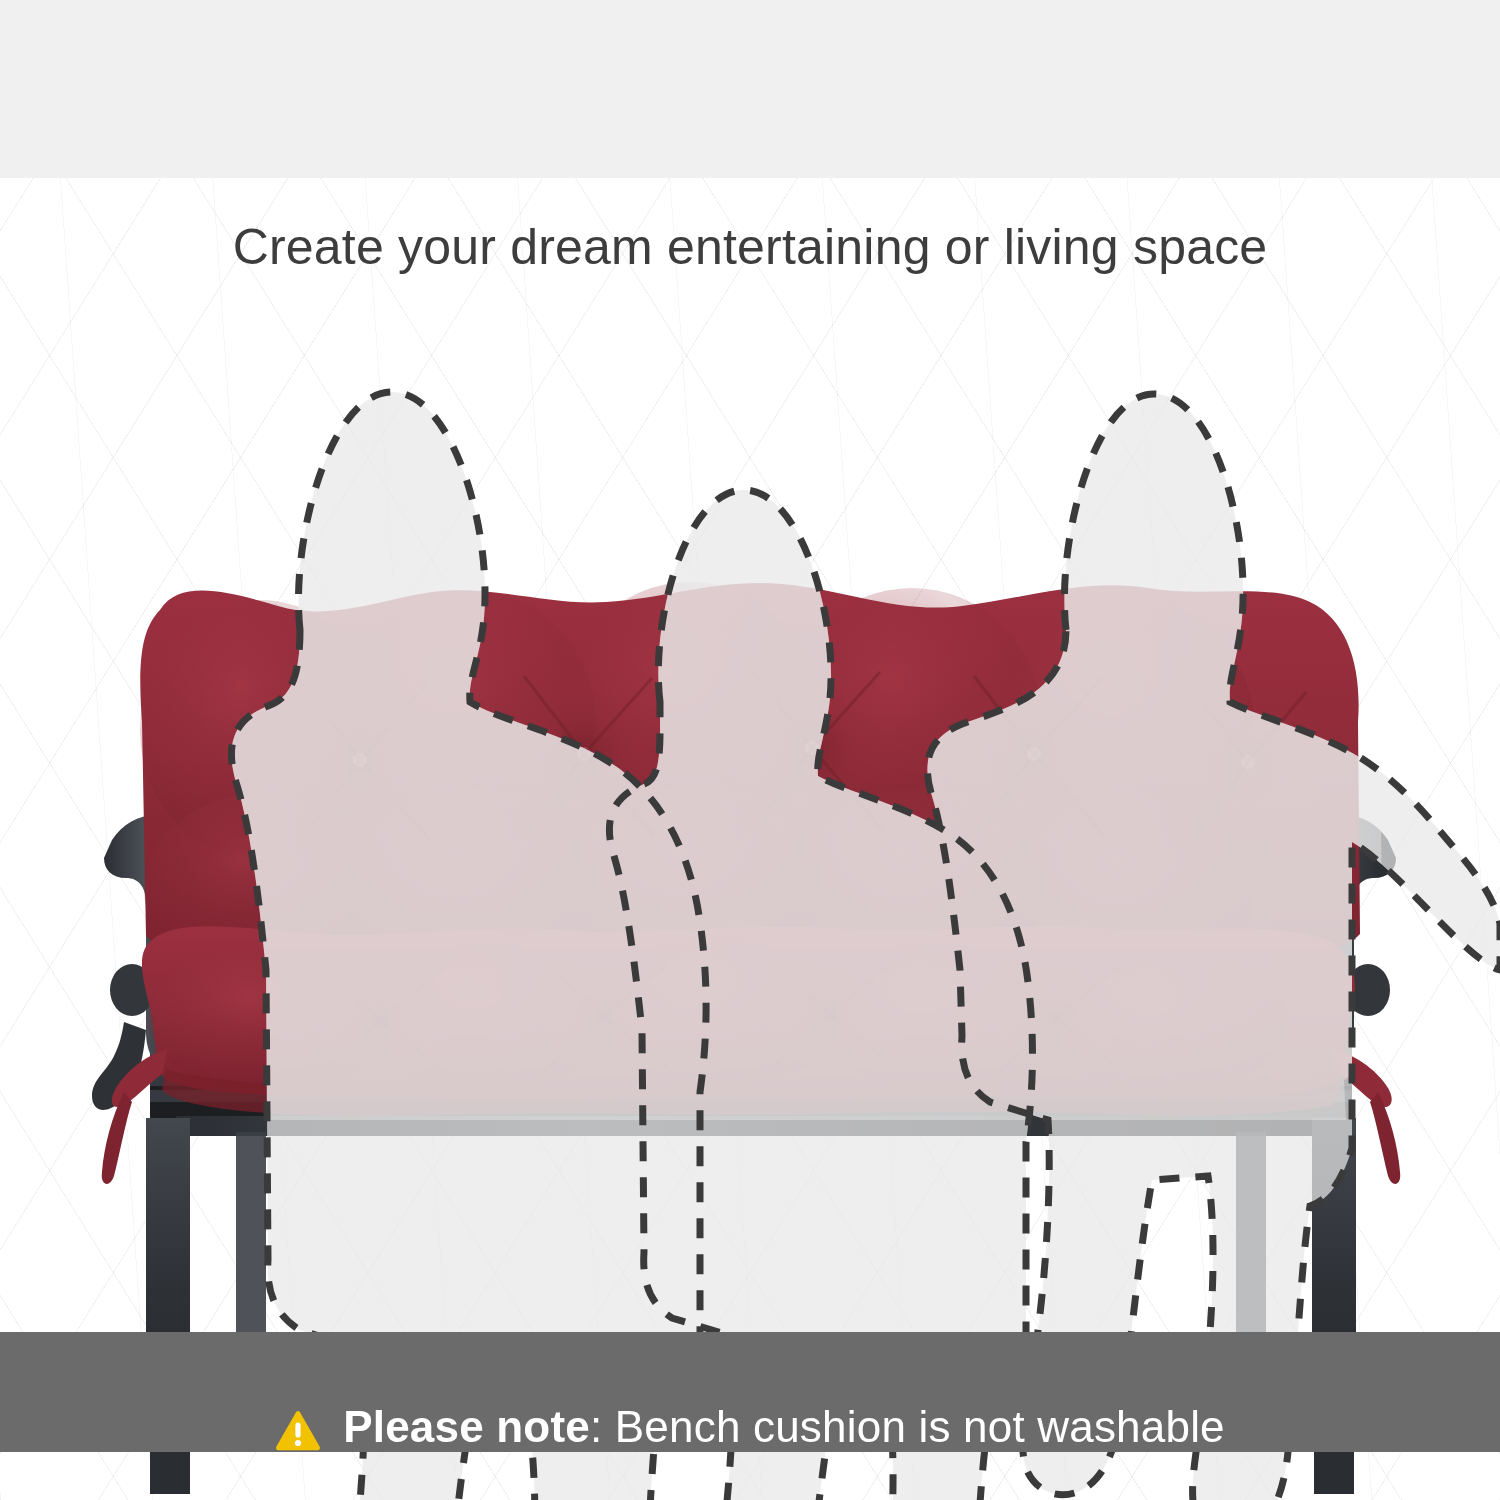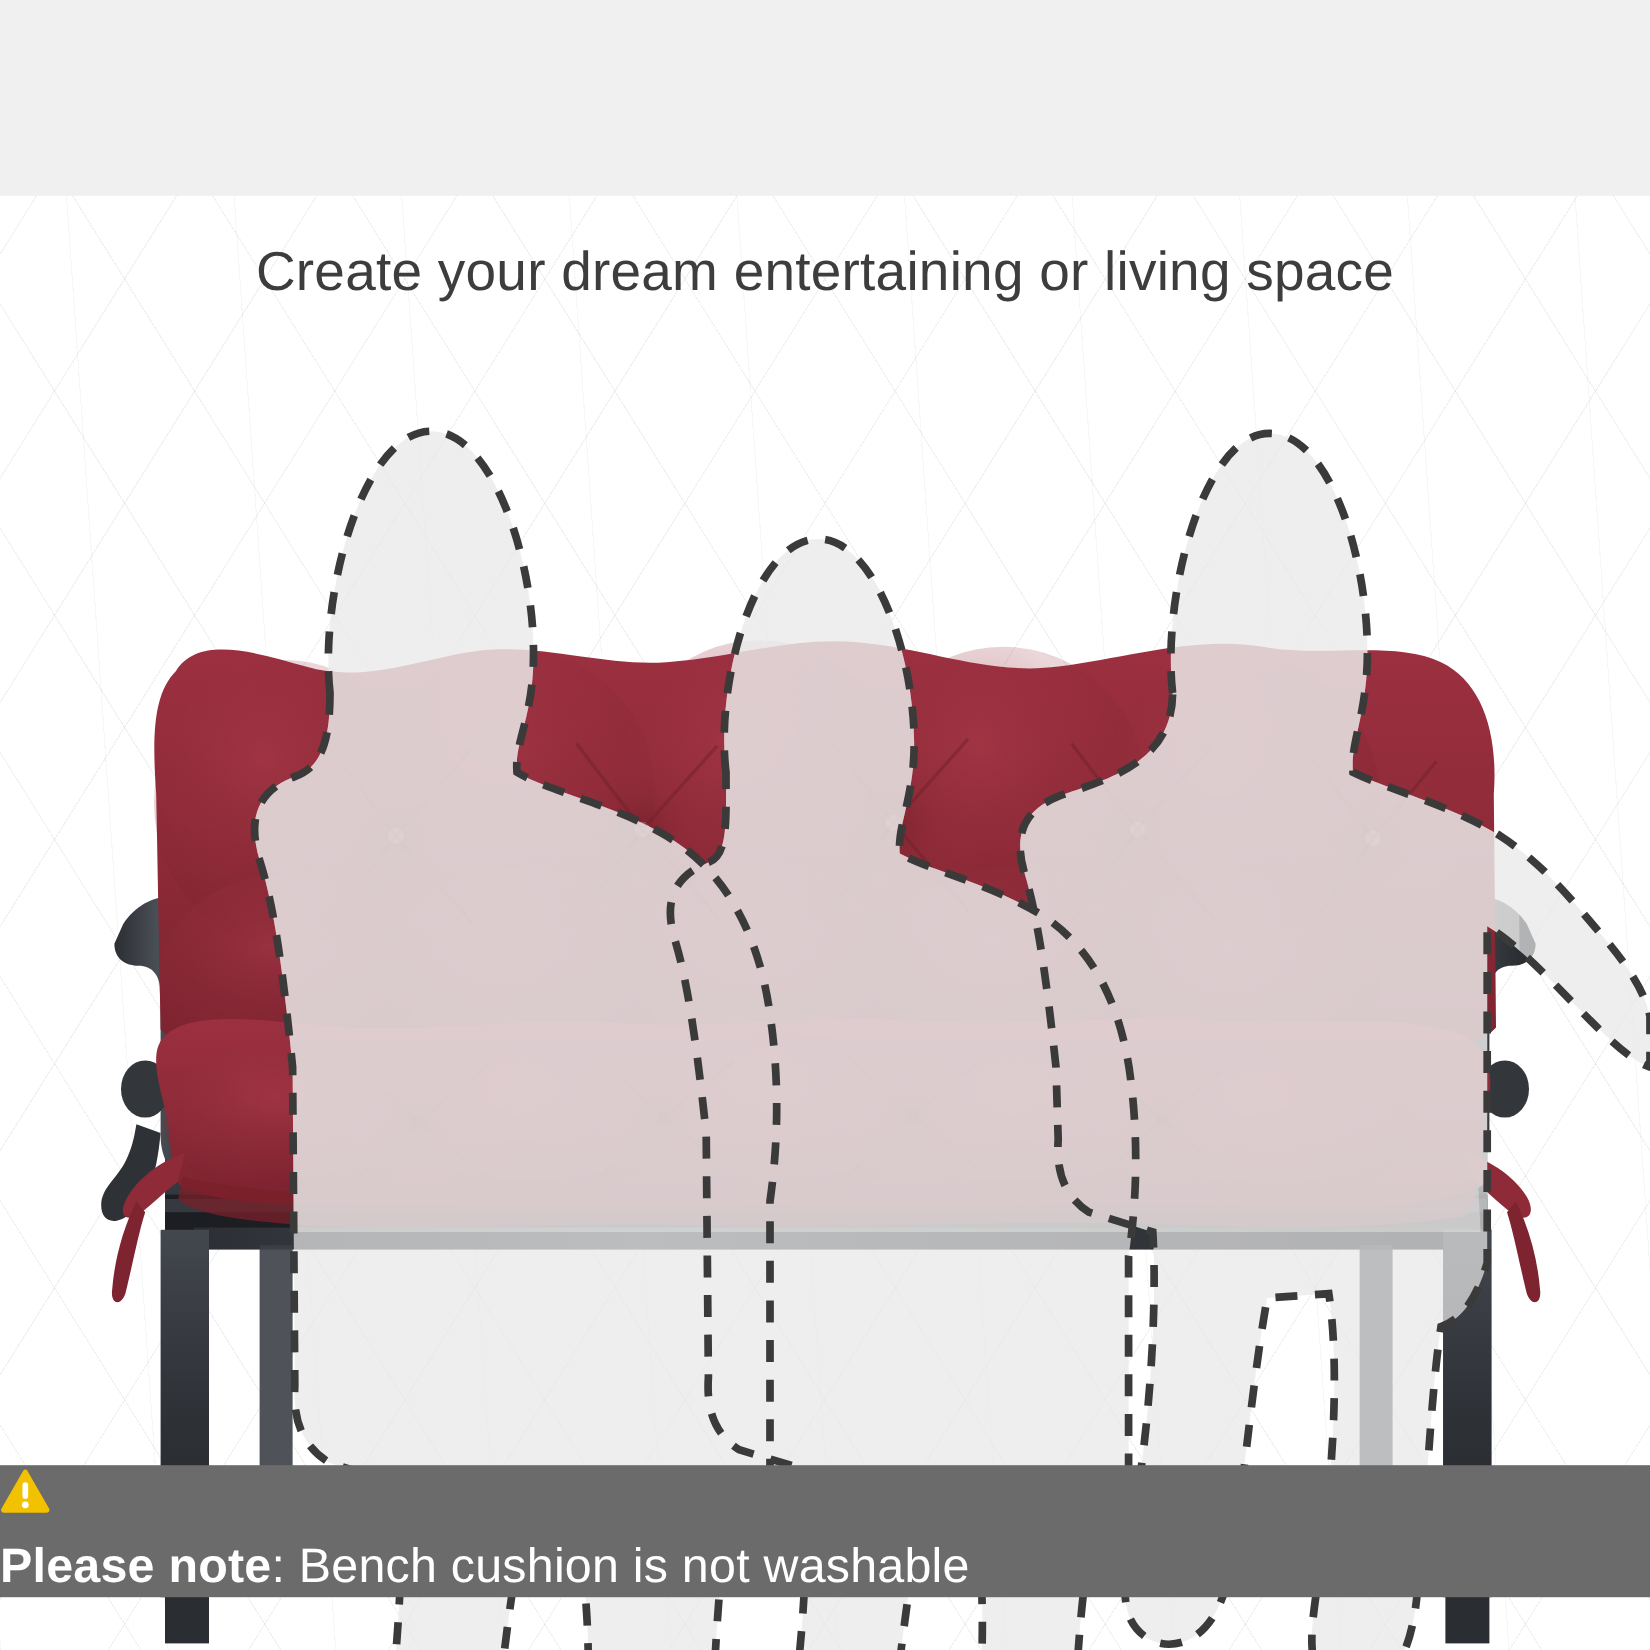--- a/index.html
+++ b/index.html
@@ -78,24 +78,23 @@
     left: 0; top: 1332px;
     width: 1500px; height: 120px;
     background: #6b6b6b;
     z-index: 8;
   }
   .note-inner {
     position: absolute;
     left: 0; top: 0;
     width: 1500px; height: 120px;
     display: flex;
-    align-items: flex-start;
+    align-items: flex-end;
     justify-content: center;
     gap: 22px;
-    flex-direction: column;
   }
   .warn-icon { width: 46px; height: 42px; flex: none; display:block; }
   .note-text {
     font-size: 44px;
     color: #ffffff;
     font-weight: 300;
     white-space: nowrap;
     letter-spacing: 0.2px;
   }
   .note-text b { font-weight: bold; }

